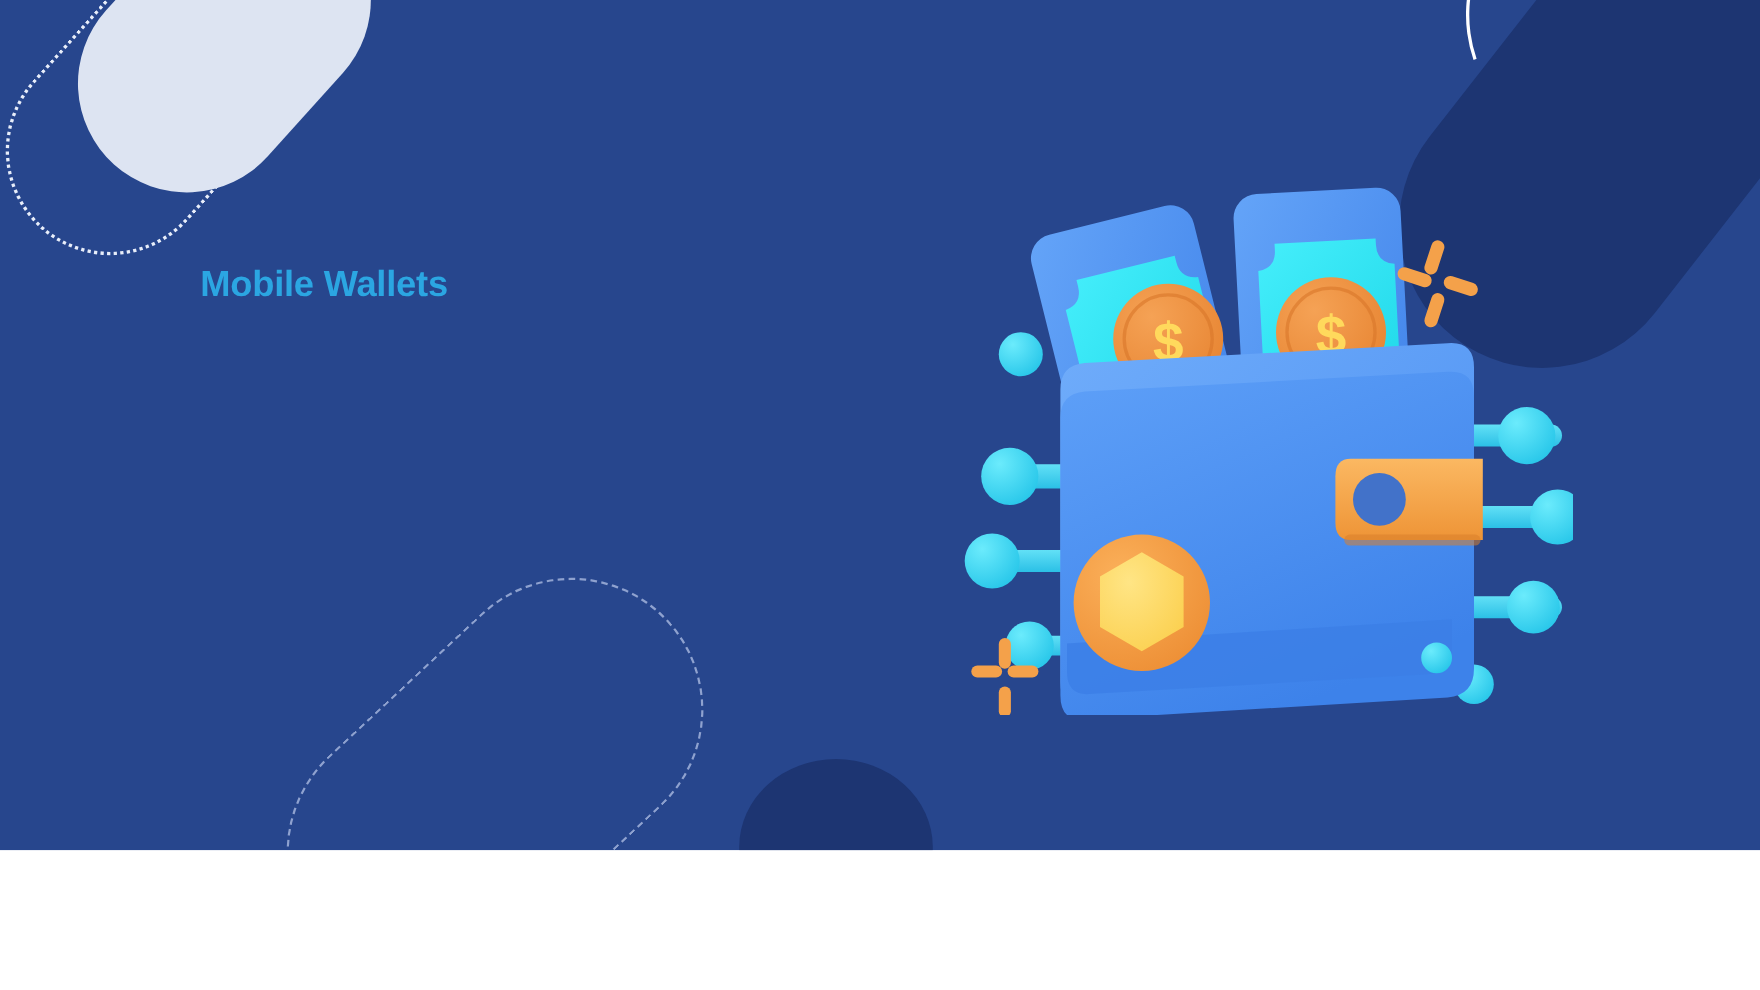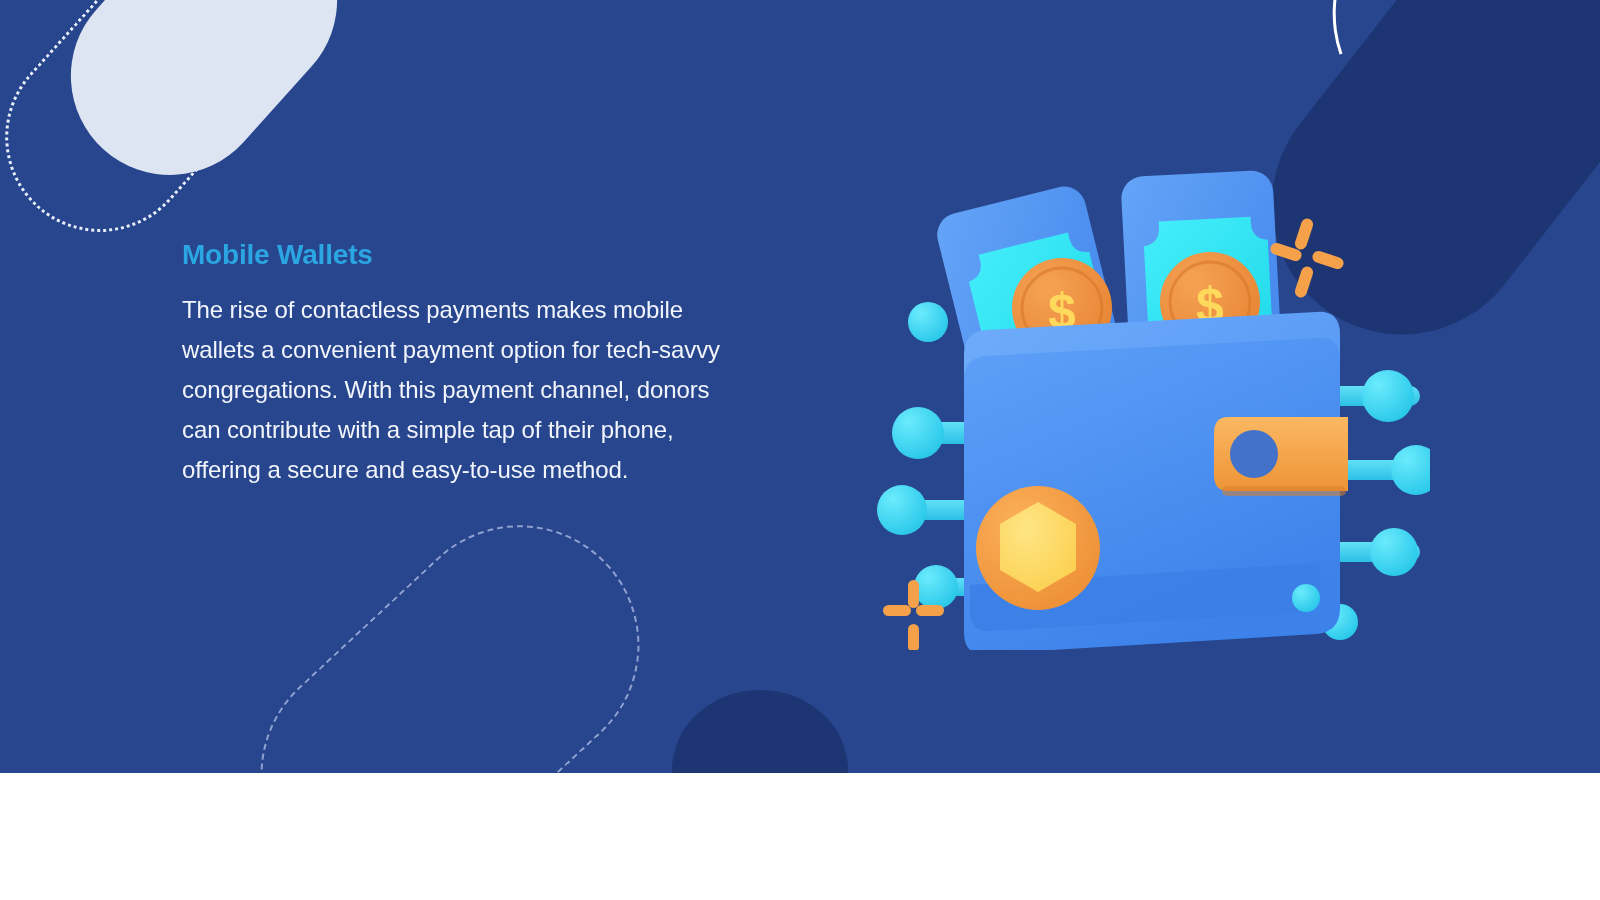--- a/index.html
+++ b/index.html
@@ -81,21 +81,21 @@
     background:#1D3572;
   }
 
   
   .copy {
     position:absolute;
     left:182px; top:238px;
     width:540px;
   }
   .headline {
-    font-size:28px;
+    font-size:33px;
     font-weight:bold;
     color:#2BA6E2;
     letter-spacing:-0.2px;
     line-height:1.2;
     margin-bottom:18px;
   }
   .body-copy {
     font-size:24px;
     color:#F2F5FB;
     line-height:40px;
@@ -128,21 +128,20 @@
 
     <div class="deco pill-dotted"></div>
     <div class="deco pill-light"></div>
     <div class="deco pill-dark"></div>
     <div class="deco arc-white"></div>
     <div class="deco pill-dashed"></div>
     <div class="deco blob-dark"></div>
 
     <div class="copy">
       <div class="headline">Mobile Wallets</div>
-      <div class="body-copy">The rise of contactless payments makes mobile wallets a convenient payment option for tech-savvy congregations. With this payment channel, donors can contribute with a simple tap of their phone, offering a secure and easy-to-use method.</div>
     </div>
 
     <div class="illo">
       <svg viewBox="0 0 580 520" xmlns="http://www.w3.org/2000/svg">
         <defs>
           <linearGradient id="gWalletFront" x1="0" y1="0" x2="0.5" y2="1">
             <stop offset="0" stop-color="#5EA0F8"></stop>
             <stop offset="1" stop-color="#3D82EA"></stop>
           </linearGradient>
           <linearGradient id="gWalletTop" x1="0" y1="0" x2="1" y2="1">

